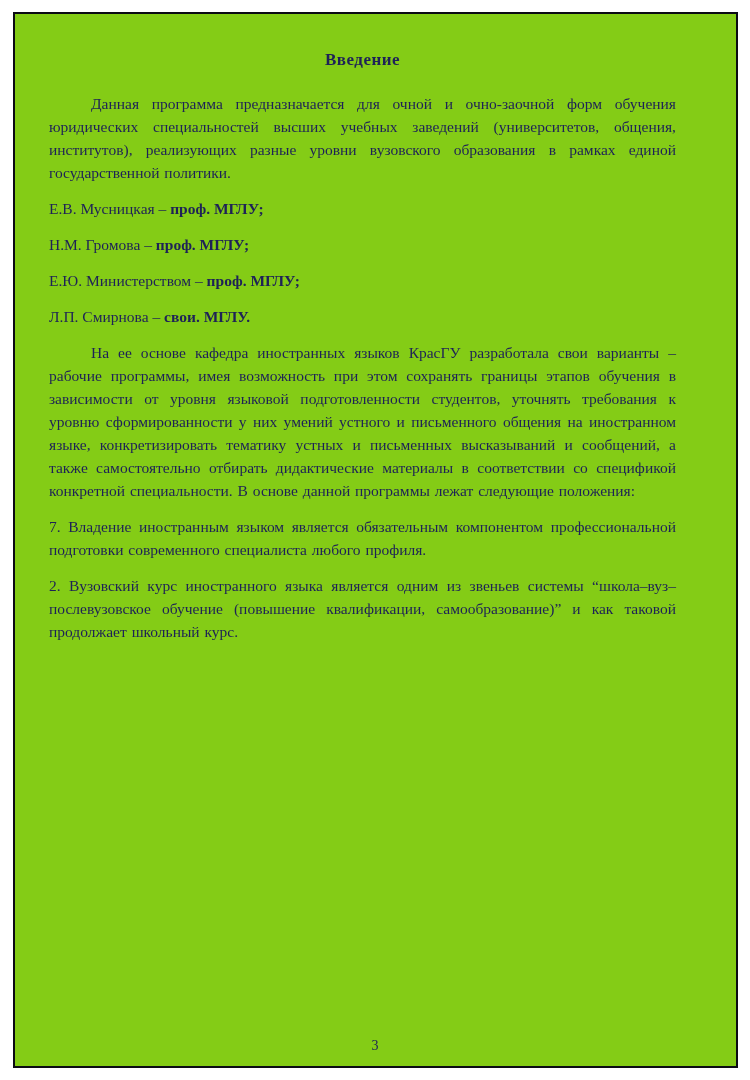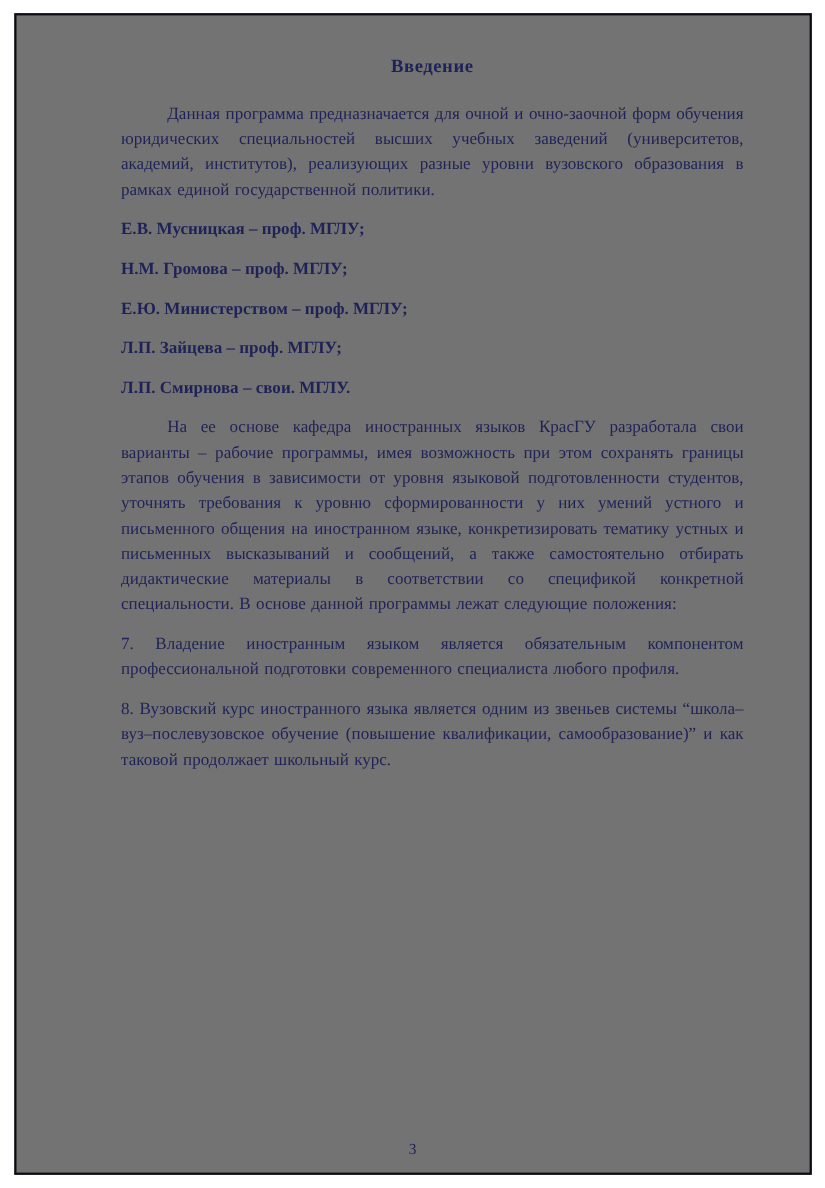--- a/index.html
+++ b/index.html
@@ -16,22 +16,22 @@
     overflow: hidden;
   }
   .frame {
     position: absolute;
     top: 12px;
     left: 13px;
     right: 12px;
     bottom: 12px;
     border: 2px solid #0b0b14;
     box-sizing: border-box;
-    padding: 36px 60px 0 95px;
-    background: #737373;
+    padding: 36px 60px 0 34px;
+    background: #84cc16;
   }
   h1.doc-title {
     font-size: 17px;
     font-weight: bold;
     text-align: center;
     margin: 0 0 22px 0;
     letter-spacing: 0.5px;
   }
   p.para {
     font-size: 15.5px;
@@ -52,54 +52,53 @@
   .authors {
     margin: 6px 0 10px 0;
   }
   p.author-line {
     font-size: 15.5px;
     line-height: 23px;
     margin: 0 0 13px 0;
     text-align: left;
   }
   .author-name {
-    font-weight: bold;
+    font-weight: normal;
   }
   .author-role {
     font-weight: bold;
   }
   .page-number {
     position: absolute;
     bottom: 26px;
     left: 0;
     width: 100%;
     text-align: center;
     font-size: 14px;
   }
 </style>
 </head>
 <body>
 
 <div class="frame">
 
   <h1 class="doc-title">Введение</h1>
 
-  <p class="para">Данная программа предназначается для очной и очно-заочной форм обучения юридических специальностей высших  учебных заведений (университетов, академий, институтов), реализующих разные уровни вузовского образования в рамках единой  государственной политики.</p>
+  <p class="para">Данная программа предназначается для очной и очно-заочной форм обучения юридических специальностей высших  учебных заведений (университетов, общения, институтов), реализующих разные уровни вузовского образования в рамках единой  государственной политики.</p>
 
 
   <div class="authors">
     <p class="author-line"><span class="author-name">Е.В. Мусницкая –</span><span class="author-role">  проф. МГЛУ;</span></p>
     <p class="author-line"><span class="author-name">Н.М. Громова –</span><span class="author-role">  проф. МГЛУ;</span></p>
     <p class="author-line"><span class="author-name">Е.Ю. Министерством –</span><span class="author-role"> проф. МГЛУ;</span></p>
-    <p class="author-line"><span class="author-name">Л.П. Зайцева –</span><span class="author-role"> проф. МГЛУ;</span></p>
     <p class="author-line"><span class="author-name">Л.П. Смирнова –</span><span class="author-role">  свои. МГЛУ.</span></p>
   </div>
 
   <p class="para">На ее основе кафедра иностранных языков КрасГУ  разработала свои варианты – рабочие программы, имея возможность  при этом сохранять границы этапов обучения в зависимости от уровня языковой подготовленности студентов, уточнять требования к уровню сформированности у них умений устного и письменного общения на иностранном языке, конкретизировать тематику устных и письменных высказываний и сообщений, а также самостоятельно отбирать дидактические материалы в соответствии со спецификой конкретной специальности. В основе данной программы лежат следующие положения:</p>
 
   <p class="item">7. Владение иностранным языком является обязательным компонентом профессиональной подготовки современного специалиста любого профиля.</p>
 
-  <p class="item">8. Вузовский курс иностранного языка является одним из звеньев системы “школа–вуз–послевузовское обучение (повышение квалификации, самообразование)” и как таковой продолжает школьный курс.</p>
+  <p class="item">2. Вузовский курс иностранного языка является одним из звеньев системы “школа–вуз–послевузовское обучение (повышение квалификации, самообразование)” и как таковой продолжает школьный курс.</p>
 
 
 </div>
 
 <div class="page-number">3</div>
 
 </body></html>

